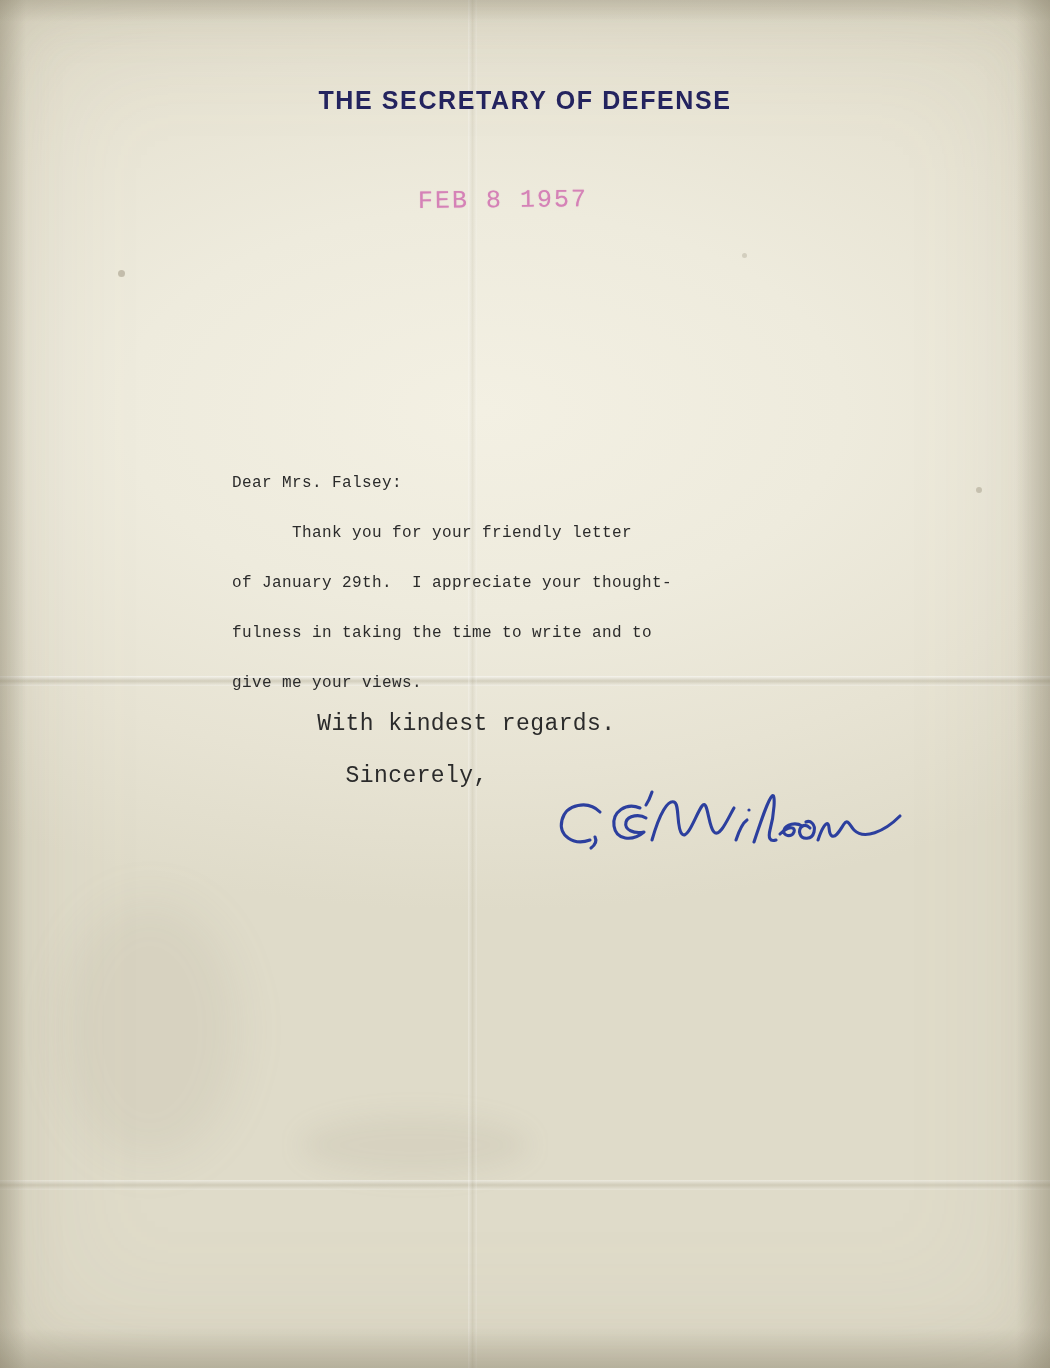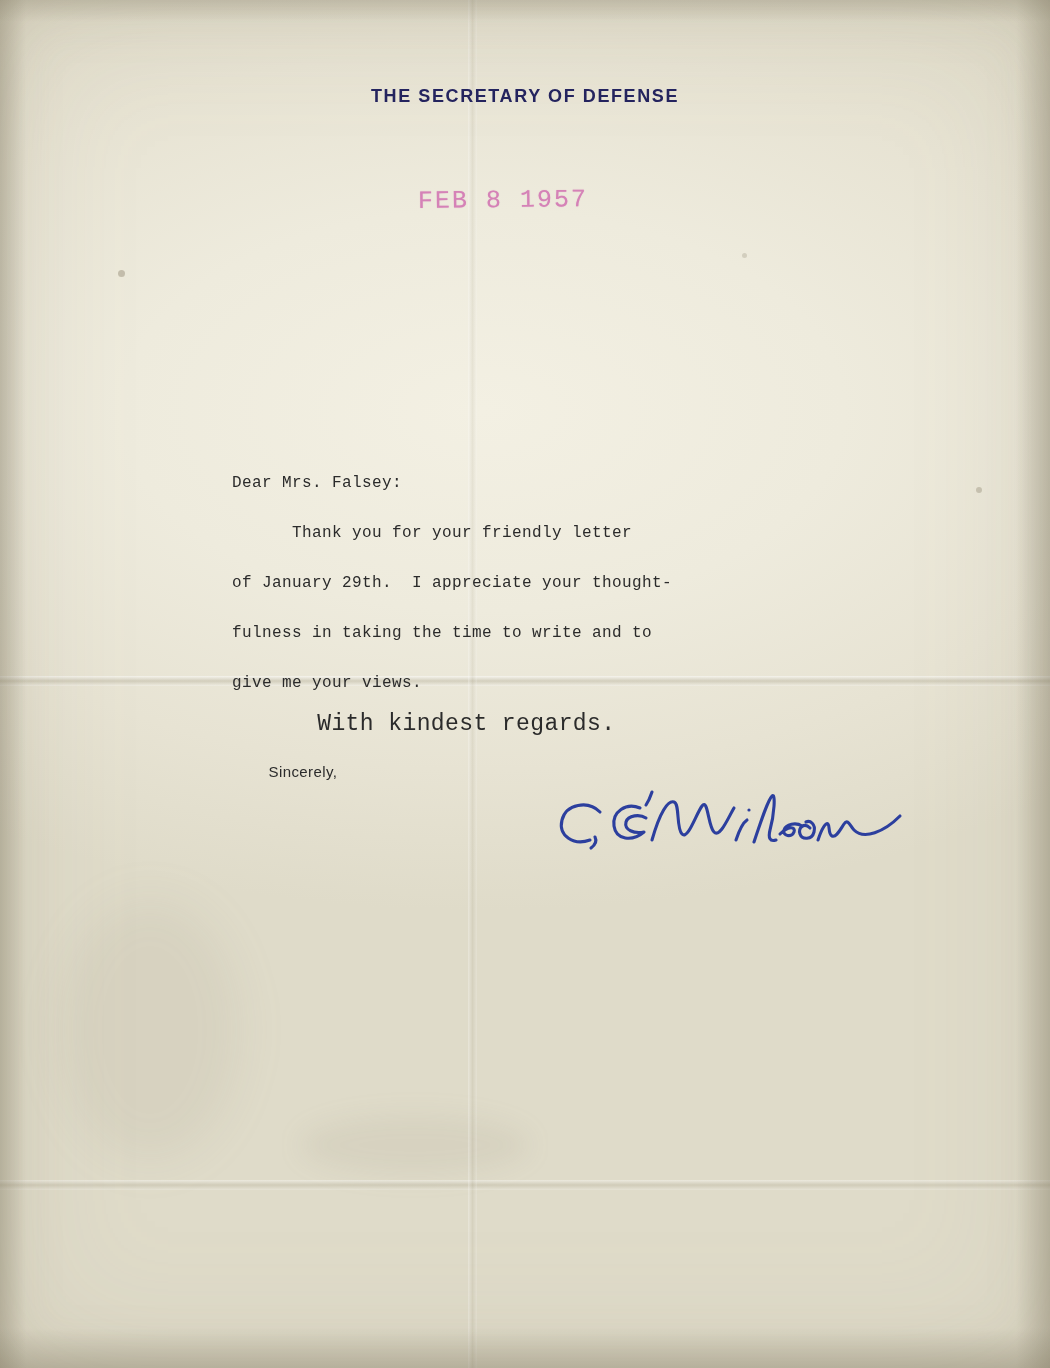--- a/index.html
+++ b/index.html
@@ -85,21 +85,21 @@
     position: absolute;
     top: 86px;
     left: 0;
     width: 1050px;
     text-align: center;
     color: #2a2a6a;
   }
   .lh-title {
     font-family: "Liberation Sans", sans-serif;
     font-weight: bold;
-    font-size: 18px;
+    font-size: 25px;
     letter-spacing: 1.6px;
     color: #23235f;
   }
   .lh-sub {
     font-family: "Liberation Sans", sans-serif;
     font-weight: bold;
     font-size: 14.5px;
     letter-spacing: 0.8px;
     margin-top: 7px;
     color: #23235f;
@@ -143,22 +143,22 @@
     font-family: "Liberation Mono", monospace;
     font-size: 23px;
     color: #2b2b2b;
     letter-spacing: 0.4px;
     white-space: pre;
   }
   .closing {
     position: absolute;
     top: 763px;
     left: 232px;
-    font-family: Liberation Sans, sans-serif;
-    font-size: 15px;
+    font-family: Liberation Mono, monospace;
+    font-size: 23px;
     color: #2b2b2b;
     letter-spacing: 0.4px;
     white-space: pre;
   }
 
   
   .signature {
     position: absolute;
     top: 782px;
     left: 548px;

